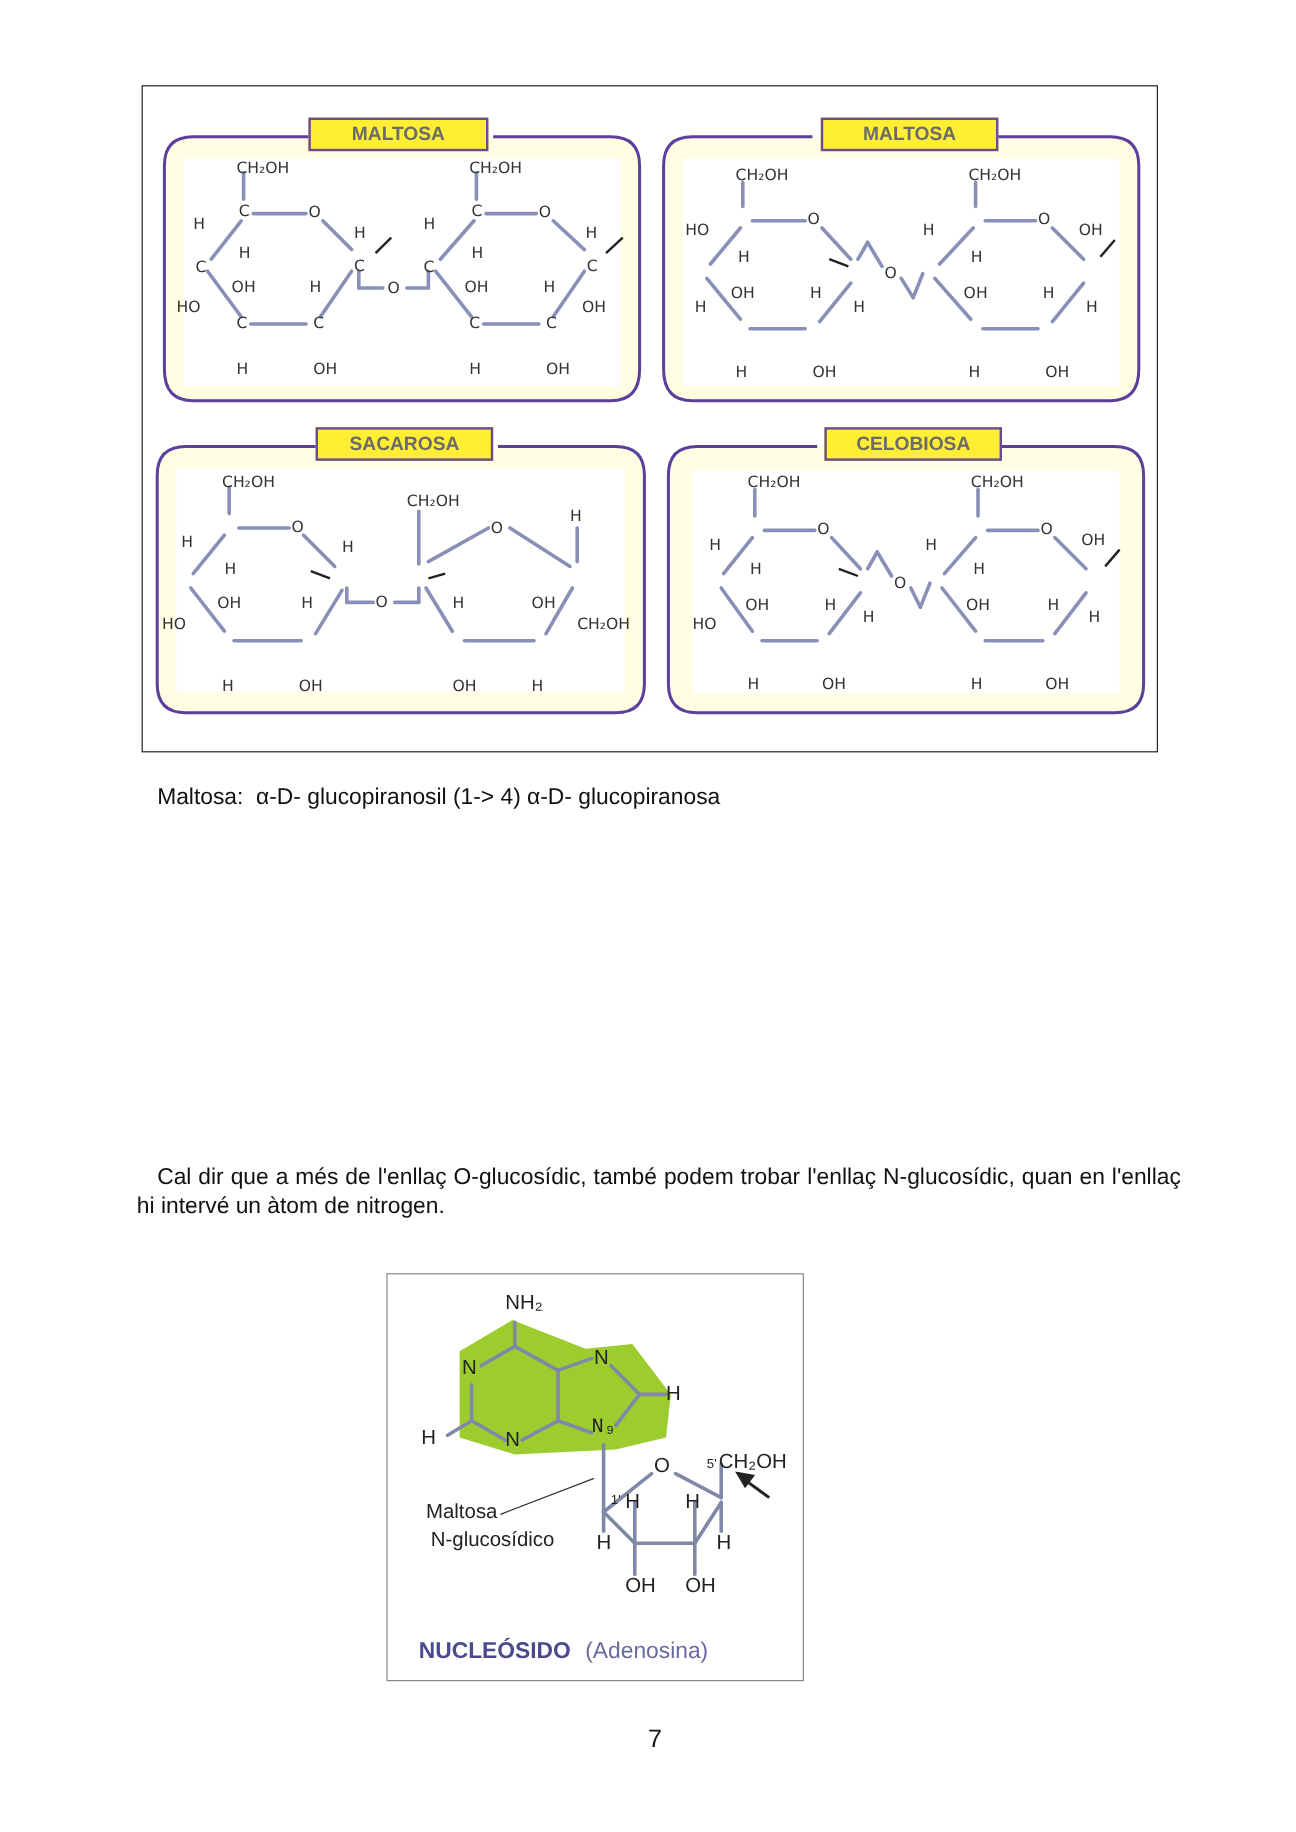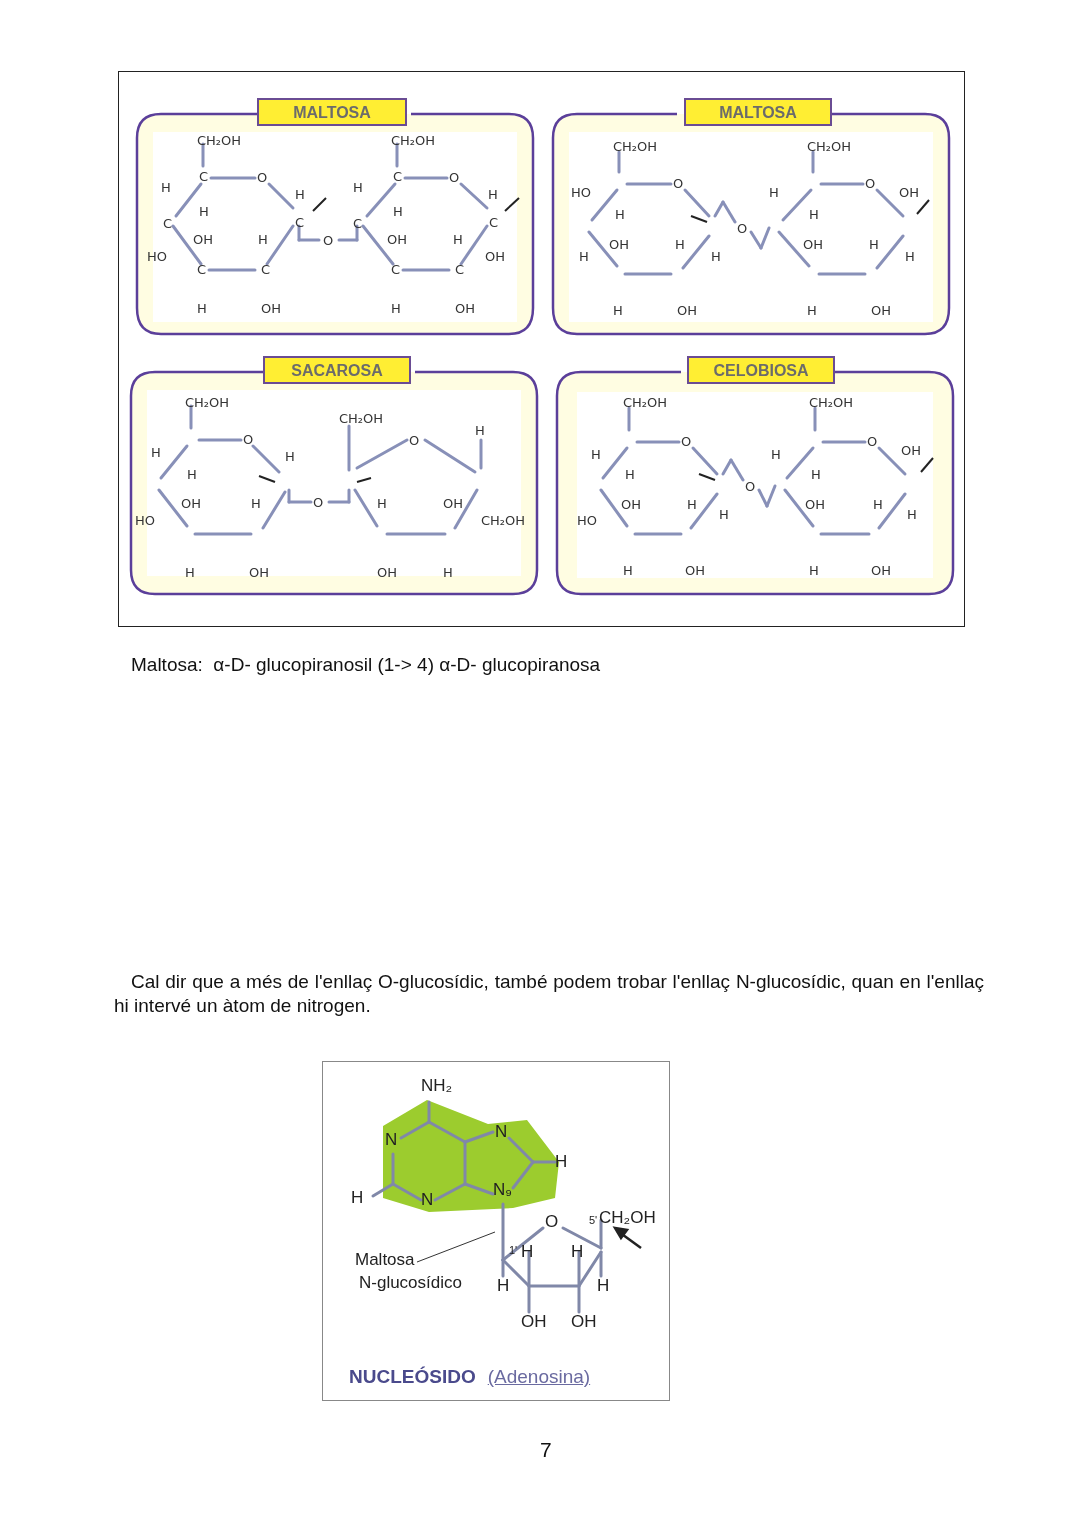--- a/index.html
+++ b/index.html
@@ -18,21 +18,21 @@
   .def-line { font-size:19px; height:49px; line-height:26px; color:#111; }
   .def-line b { font-weight:normal; }
   .para { position:absolute; left:114px; top:970px; width:870px; font-size:19px;
           line-height:24px; color:#111; text-indent:17px; text-align:justify; }
   .nuc-frame { position:absolute; left:322px; top:1061px; width:348px; height:340px;
                border:1.2px solid #888; box-sizing:border-box; background:#fff; }
   .nuc-frame svg { position:absolute; left:0; top:0; }
   .nuc-lbl { position:absolute; font-size:17px; color:#222; white-space:nowrap; }
   .nuc-caption { position:absolute; left:26px; top:304px; font-size:19px; white-space:nowrap; }
   .nuc-caption .strong { color:#4a4a8c; font-weight:bold; }
-  .nuc-caption .weak { color:#6a6aa0; margin-left:12px;text-decoration:underline; }
+  .nuc-caption .weak { color:#6a6aa0; margin-left:12px; }
   .page-number { position:absolute; left:540px; top:1438px; font-size:21px; color:#111; }
 </style>
 </head>
 <body>
 
 <div class="figure-frame">
 
   <div class="panel" style="left:12px;top:26px;width:405px;height:245px;">
     <svg width="405" height="245">
       <path d="M130 16 H30 Q6 16 6 40 V210 Q6 236 30 236 H378 Q402 236 402 210 V40 Q402 16 378 16 H280" fill="#fffde2" stroke="#5b3f9a" stroke-width="2.5"></path>
@@ -294,21 +294,21 @@
       <line x1="318" y1="186" x2="296" y2="170"></line>
       <polygon points="292,166 304,168 298,176" fill="#222"></polygon>
     </g>
   </svg>
   <span class="nuc-lbl" style="left:98px;top:14px;">NH₂</span>
   <span class="nuc-lbl" style="left:62px;top:68px;">N</span>
   <span class="nuc-lbl" style="left:172px;top:60px;">N</span>
   <span class="nuc-lbl" style="left:232px;top:90px;">H</span>
   <span class="nuc-lbl" style="left:28px;top:126px;">H</span>
   <span class="nuc-lbl" style="left:98px;top:128px;">N</span>
-  <span class="nuc-lbl" style="left:170px;top:118px;">N₉</span>
+  <span class="nuc-lbl" style="left:170px;top:118px;font-family:Liberation Mono, monospace;">N₉</span>
   <span class="nuc-lbl" style="left:222px;top:150px;">O</span>
   <span class="nuc-lbl" style="left:266px;top:152px;font-size:11px;">5'</span>
   <span class="nuc-lbl" style="left:276px;top:146px;">CH₂OH</span>
   <span class="nuc-lbl" style="left:186px;top:182px;font-size:11px;">1'</span>
   <span class="nuc-lbl" style="left:198px;top:180px;">H</span>
   <span class="nuc-lbl" style="left:248px;top:180px;">H</span>
   <span class="nuc-lbl" style="left:32px;top:188px;">Maltosa</span>
   <span class="nuc-lbl" style="left:36px;top:211px;">N-glucosídico</span>
   <span class="nuc-lbl" style="left:174px;top:214px;">H</span>
   <span class="nuc-lbl" style="left:274px;top:214px;">H</span>

